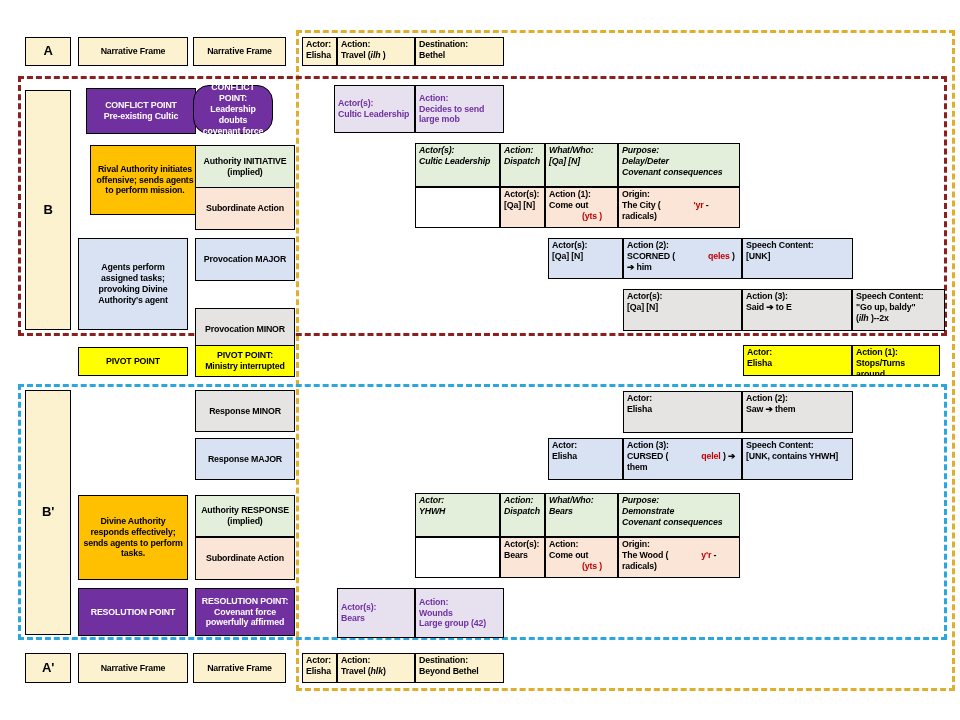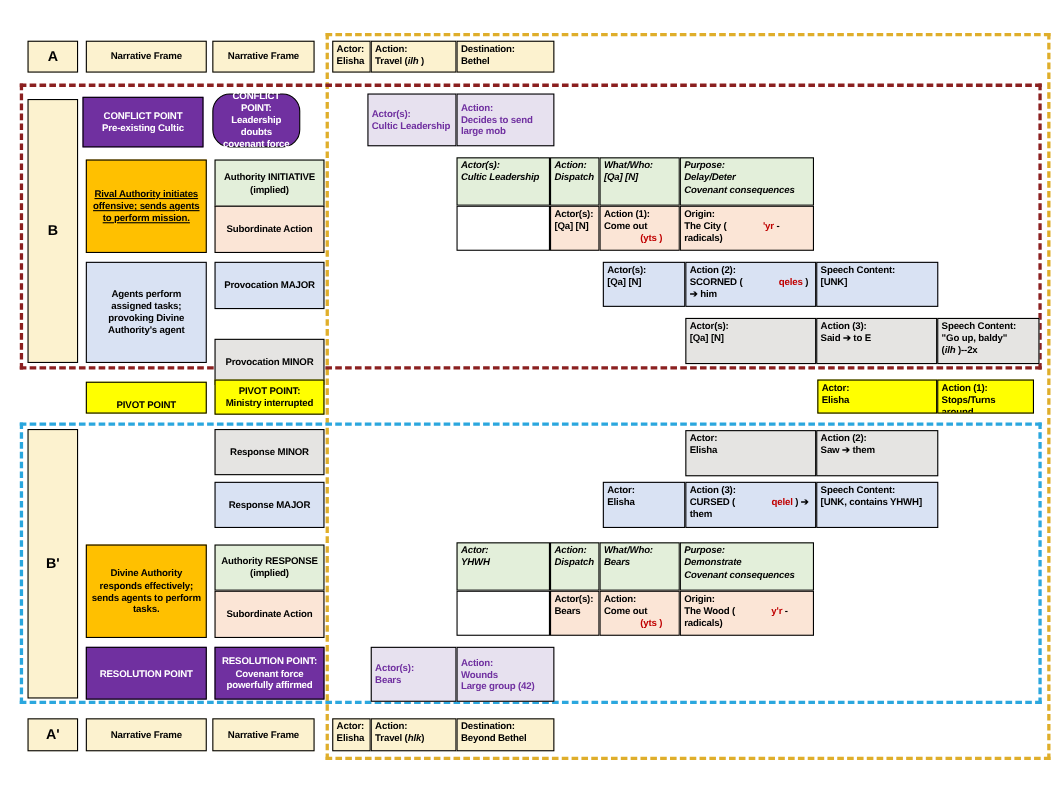--- a/index.html
+++ b/index.html
@@ -62,41 +62,41 @@
     <div class="cell bg-cream" style="width:89px;height:29px;">
       <div>Destination:</div>
         <div>Bethel</div>
     </div>
   </div>
 
   <div class="bx bg-cream seclabel" style="left:25px;top:90px;width:46px;height:240px;">
       <span>B</span>
     </div>
 
-  <div class="bx bg-purple" style="left:75px;top:88px;width:110px;height:46px;text-align:center;">
+  <div class="bx bg-purple" style="left:86px;top:88px;width:110px;height:46px;text-align:center;">
     <div>CONFLICT POINT</div>
       <div>Pre-existing Cultic</div>
   </div>
   <div class="bx bg-purple" style="left:193px;top:85px;width:80px;height:49px;border-radius:16px;">
     <div>CONFLICT POINT:</div>
       <div>Leadership doubts</div>
       <div>covenant force</div>
   </div>
   <div class="tbl" style="left:334px;top:85px;">
     <div class="cell bg-lav" style="width:81px;height:48px;display:flex;flex-direction:column;justify-content:center;">
       <div>Actor(s):</div>
         <div>Cultic Leadership</div>
     </div>
     <div class="cell bg-lav" style="width:89px;height:48px;display:flex;flex-direction:column;justify-content:center;">
       <div>Action:</div>
         <div>Decides to send large mob</div>
     </div>
   </div>
 
-  <div class="bx bg-orange" style="left:78px;top:145px;width:110px;height:85px;text-decoration:underline;">
+  <div class="bx bg-orange" style="left:90px;top:145px;width:110px;height:70px;">
       <span>Rival Authority initiates offensive; sends agents to perform mission.</span>
     </div>
   <div class="bx bg-green" style="left:195px;top:145px;width:100px;height:43px;">
     <div>Authority INITIATIVE</div>
       <div>(implied)</div>
   </div>
   <div class="bx bg-peach" style="left:195px;top:187px;width:100px;height:43px;">
       <span>Subordinate Action</span>
     </div>
 
@@ -171,21 +171,21 @@
       <div>Action (3):</div>
         <div>Said ➔ to E</div>
     </div>
     <div class="cell bg-gray" style="width:93px;height:42px;">
       <div>Speech Content:</div>
       <div>"Go up, baldy"</div>
       <div><span>(</span><span class="it">ilh</span><span> )--2x</span></div>
     </div>
   </div>
 
-  <div class="bx bg-yellow" style="left:78px;top:347px;width:110px;height:29px;justify-content:flex-end;">
+  <div class="bx bg-yellow" style="left:78px;top:347px;width:110px;height:29px;">
       <span>PIVOT POINT</span>
     </div>
   <div class="bx bg-yellow" style="left:195px;top:345px;width:100px;height:32px;">
     <div>PIVOT POINT:</div>
       <div>Ministry interrupted</div>
   </div>
   <div class="tbl" style="left:743px;top:345px;">
     <div class="cell bg-yellow" style="width:109px;height:31px;">
       <div>Actor:</div>
         <div>Elisha</div>

